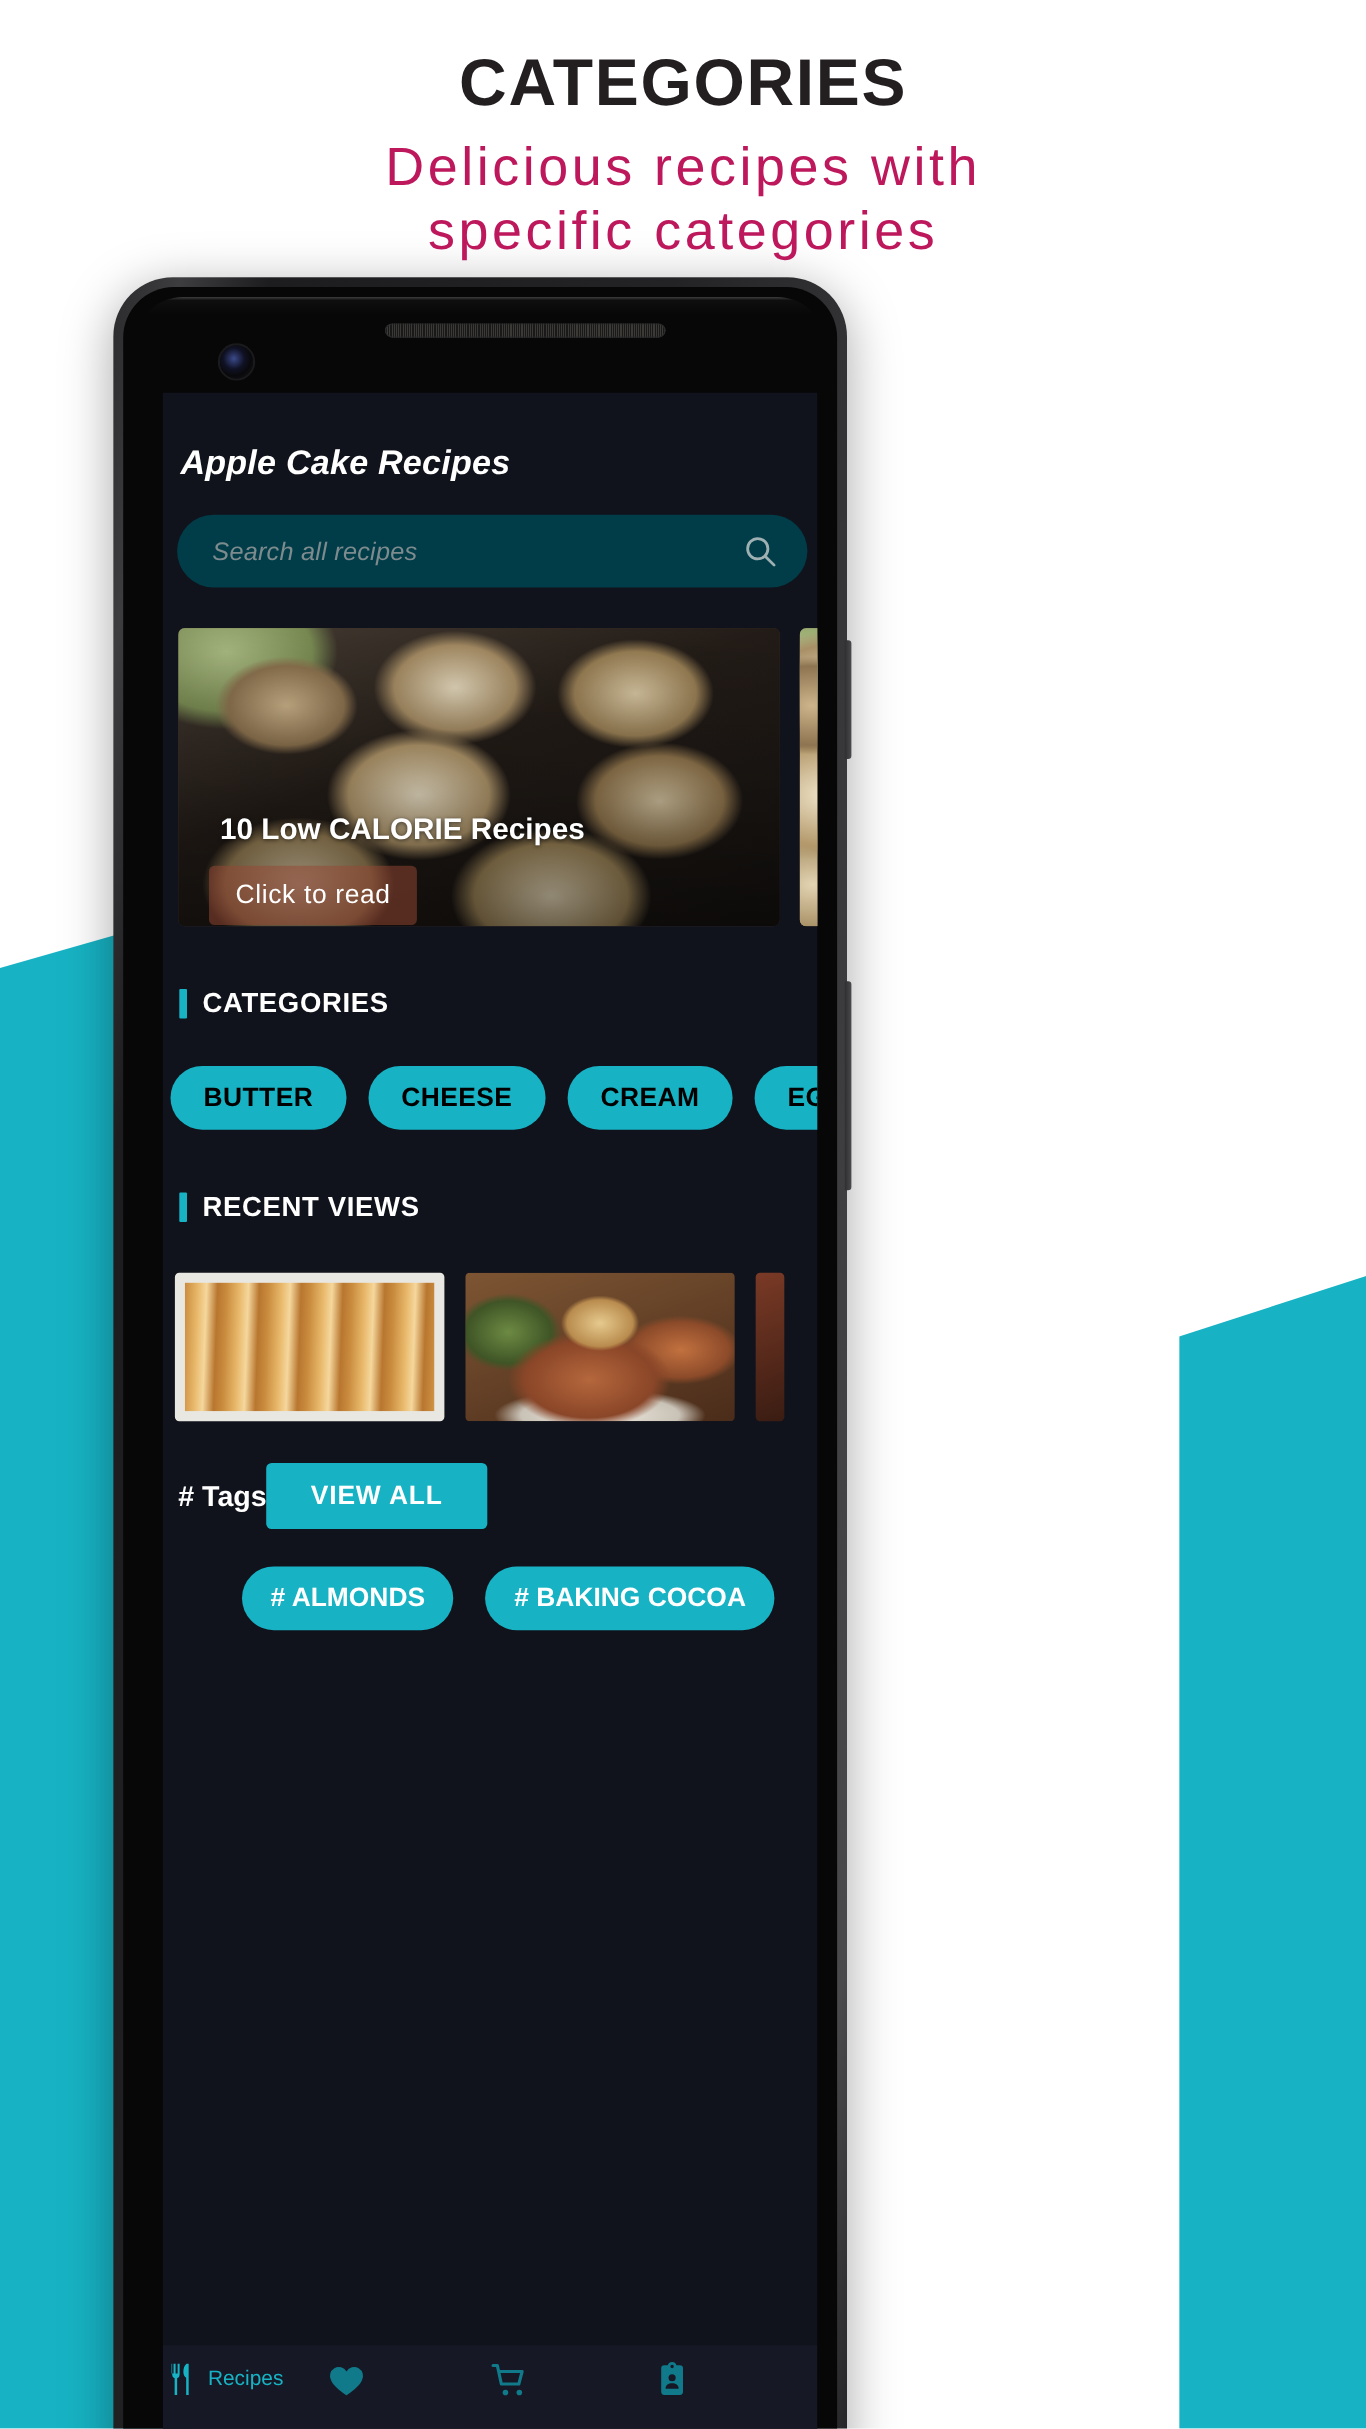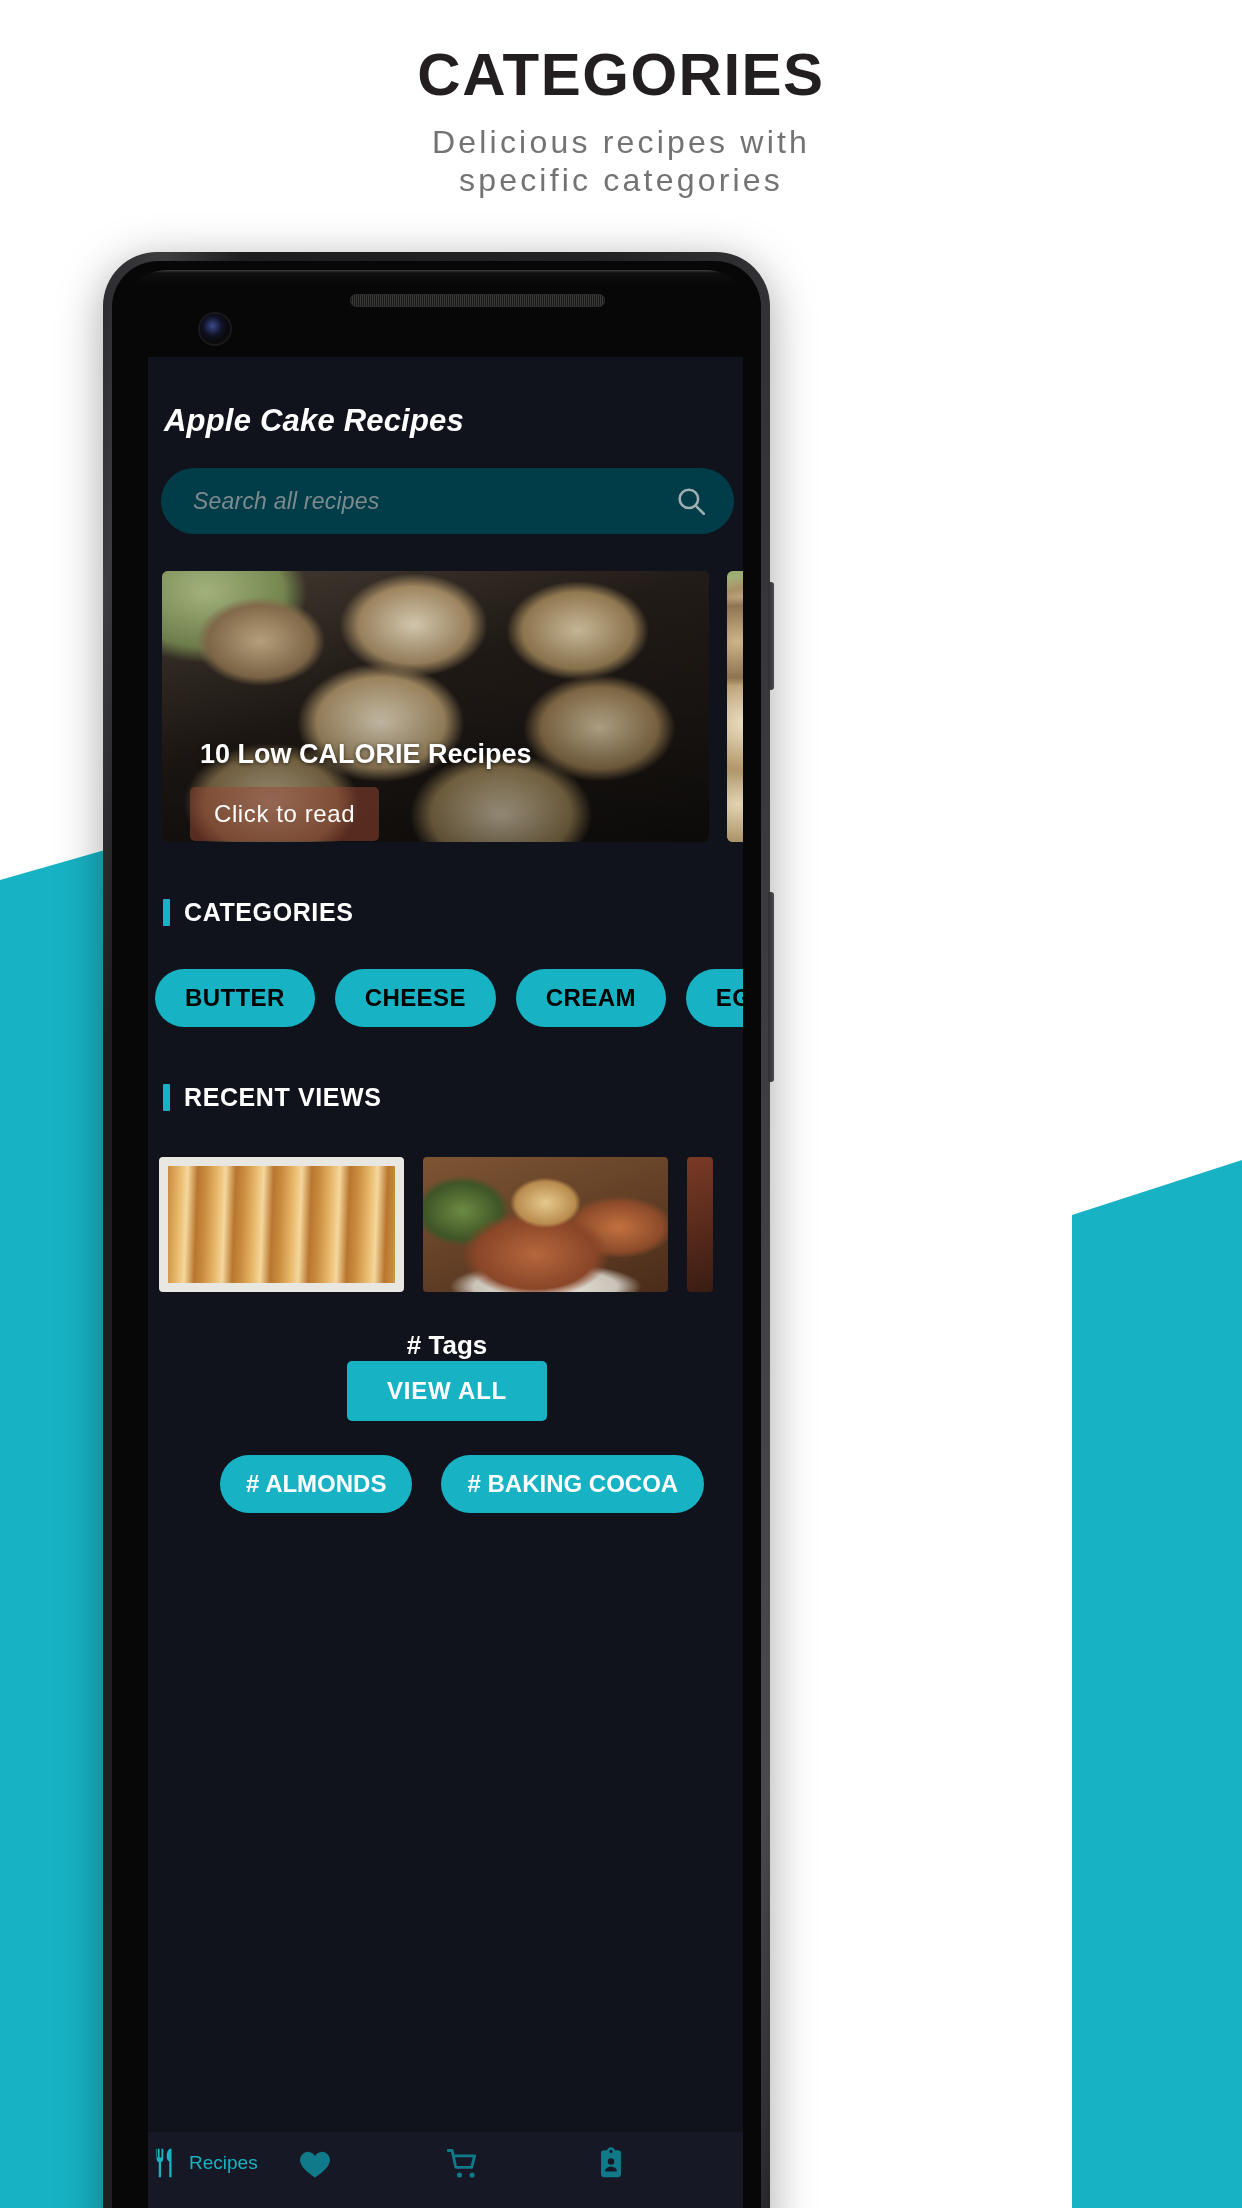--- a/index.html
+++ b/index.html
@@ -50,23 +50,23 @@
   }
   .headline {
     font-size: 60px;
     font-weight: 700;
     letter-spacing: 1.5px;
     color: #231f20;
     line-height: 1.1;
   }
   .subhead {
     margin-top: 16px;
-    font-size: 32px;
+    font-size: 49px;
     font-weight: 400;
-    color: #737373;
+    color: #be185d;
     letter-spacing: 3.2px;
     line-height: 1.18;
   }
 
   
   .phone {
     position: absolute;
     left: 103px;
     top: 252px;
     width: 667px;
@@ -285,21 +285,20 @@
   .rc3 {
     background: linear-gradient(160deg, #7a3a26 0%, #3a1c12 100%);
   }
 
   
   .tags-head {
     display: flex;
     align-items: center;
     justify-content: flex-start;
     margin: 38px 11px 0 14px;
-    flex-direction: column;
   }
   .tags-label {
     font-size: 26px;
     font-weight: 700;
     color: #ffffff;
   }
   .view-all {
     background: #17b3c4;
     color: #ffffff;
     border-radius: 5px;

